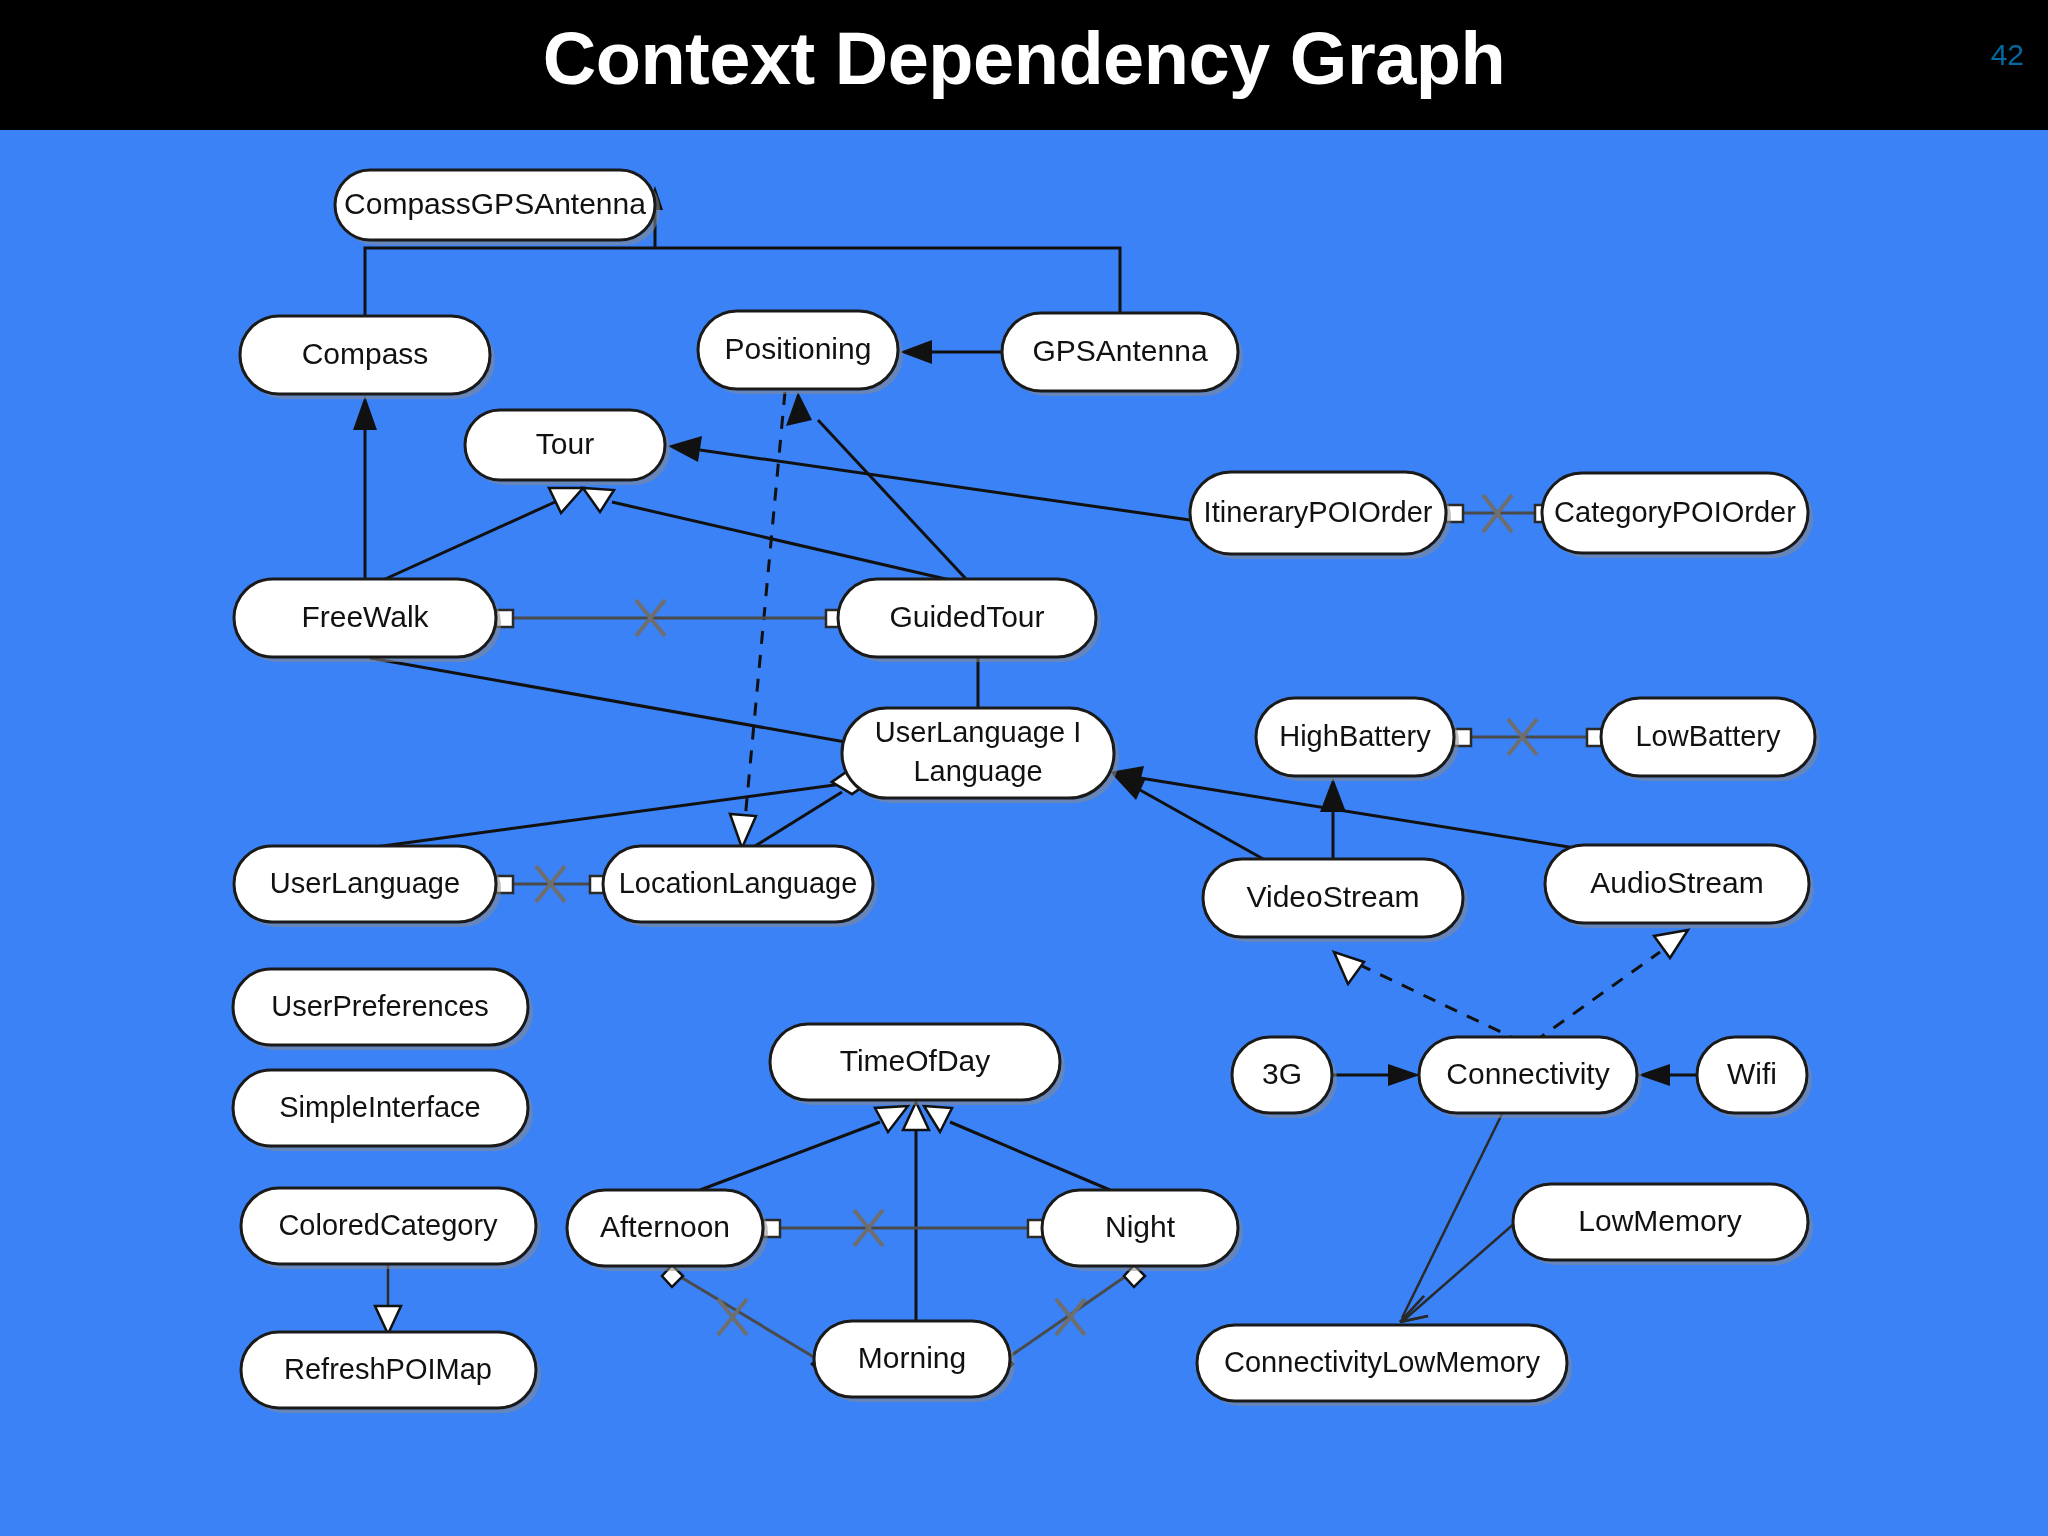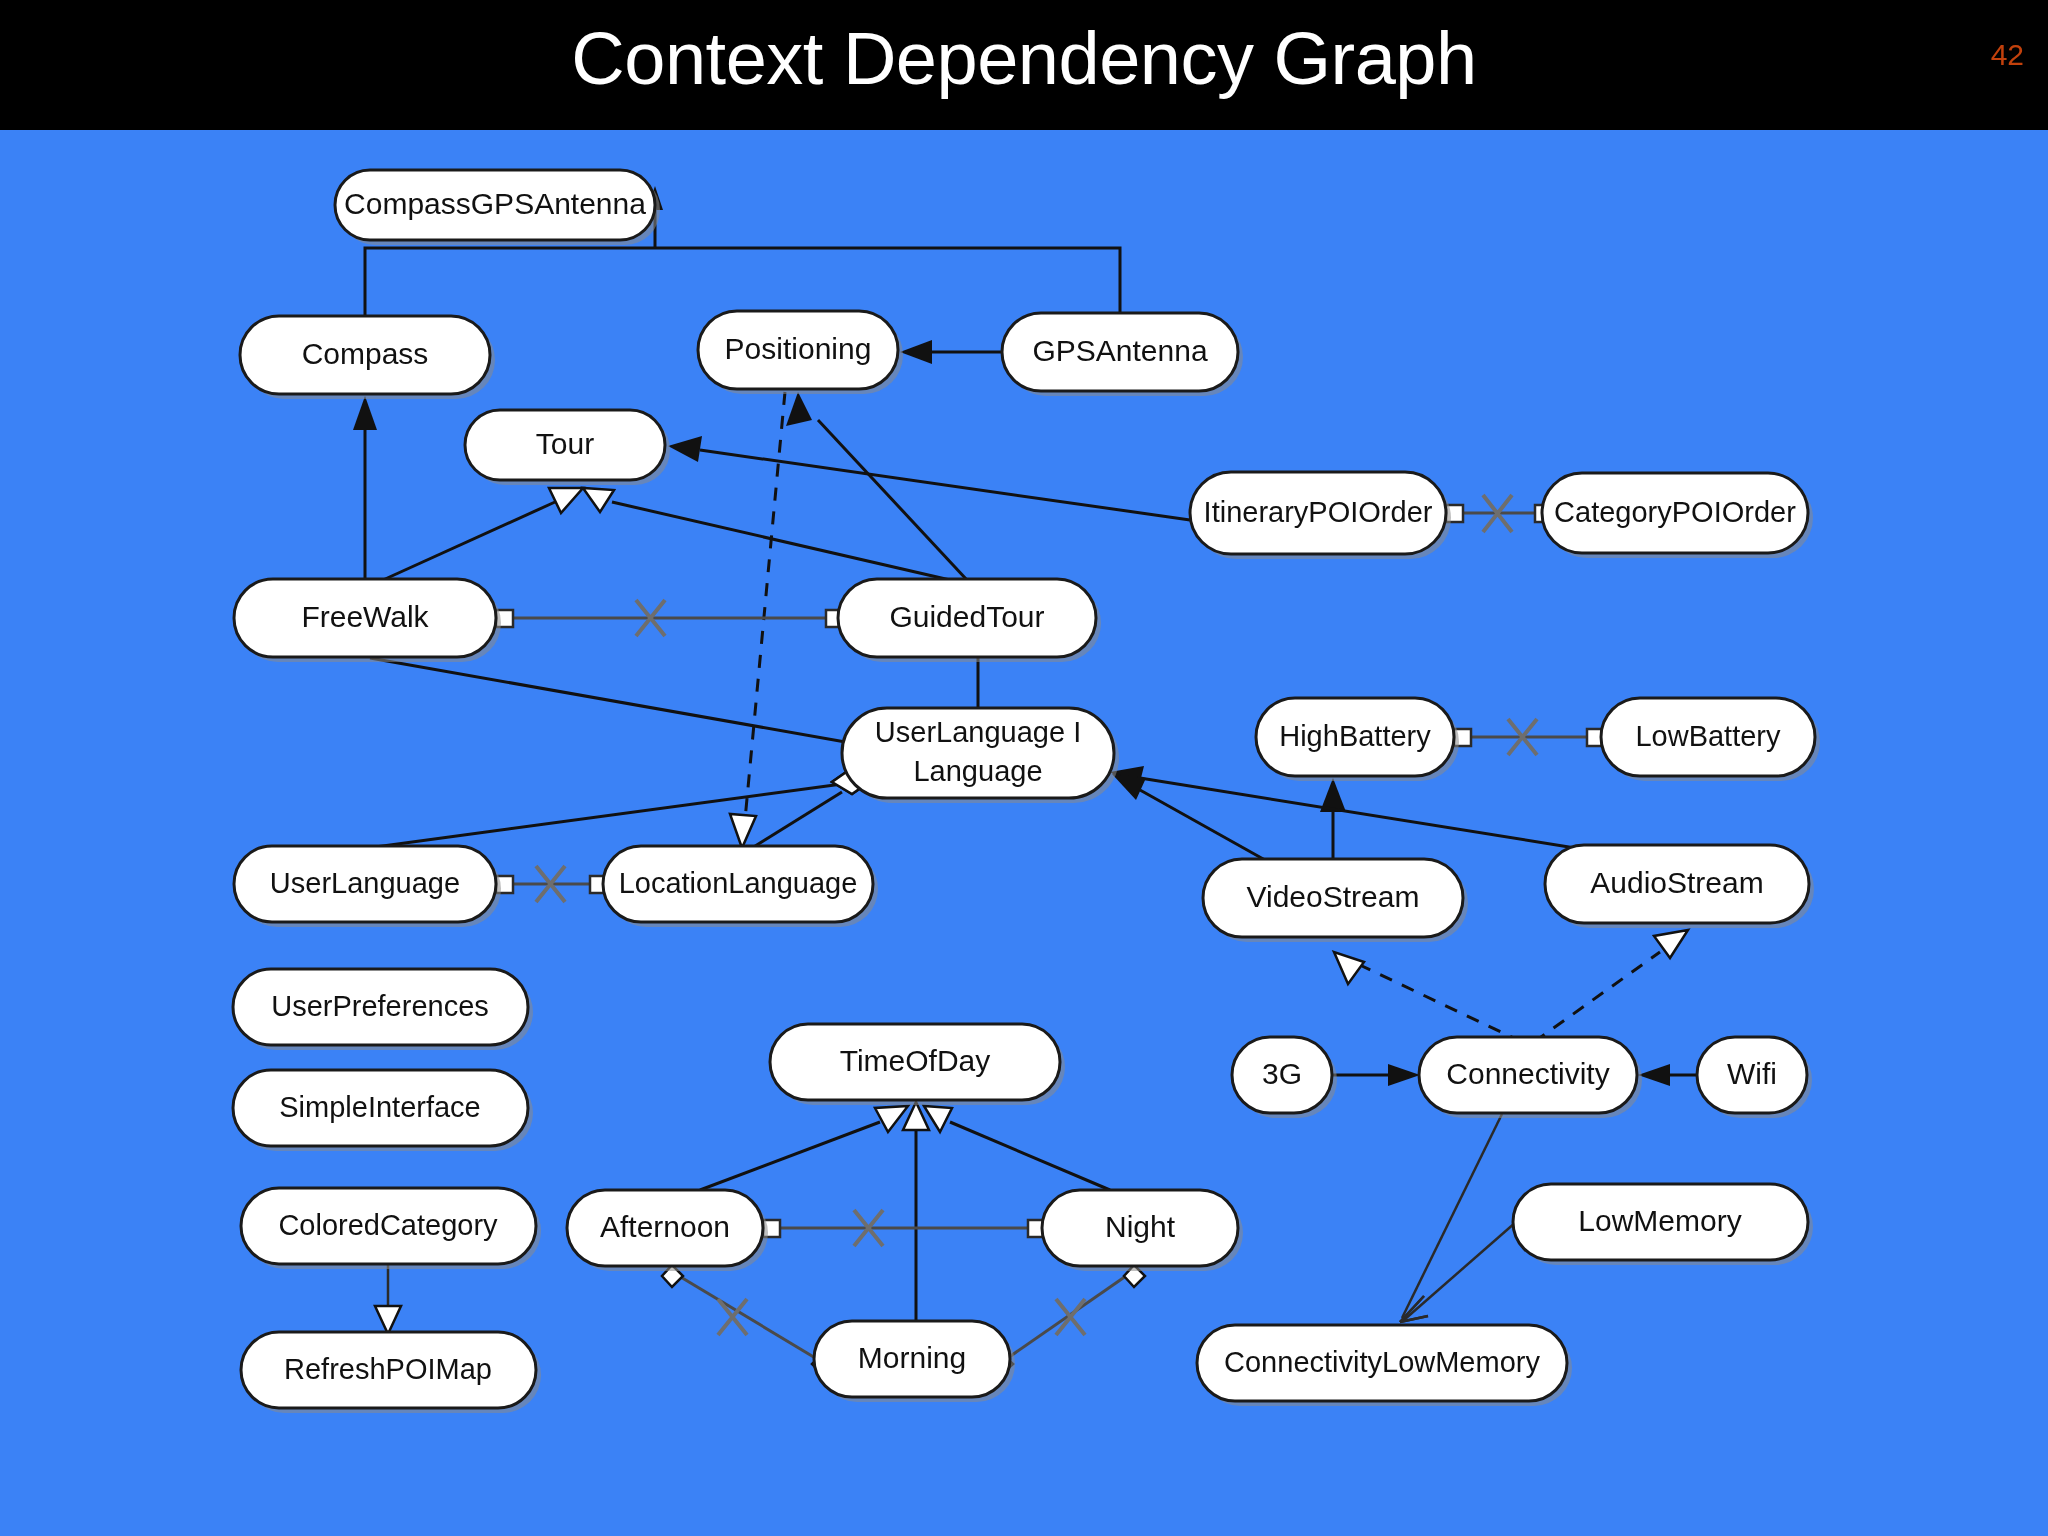--- a/index.html
+++ b/index.html
@@ -24,31 +24,31 @@
     background: #000000;
   }
   #slide-title {
     position: absolute;
     left: 0; top: 0;
     width: 2048px;
     height: 130px;
     line-height: 118px;
     text-align: center;
     color: #ffffff;
-    font-weight: normal;
+    font-weight: bold;
     font-size: 74px;
     letter-spacing: -0.5px;
     font-family: "Liberation Sans", sans-serif;
     white-space: nowrap;
   }
   #slide-number {
     position: absolute;
     right: 24px;
     top: 38px;
-    color: #c2410c;
+    color: #0369a1;
     font-size: 30px;
     font-family: "Liberation Sans", sans-serif;
   }
   
   #canvas-wrap {
     position: absolute;
     left: 0; top: 130px;
     width: 2048px;
     height: 1406px;
     background: #3b82f6;

